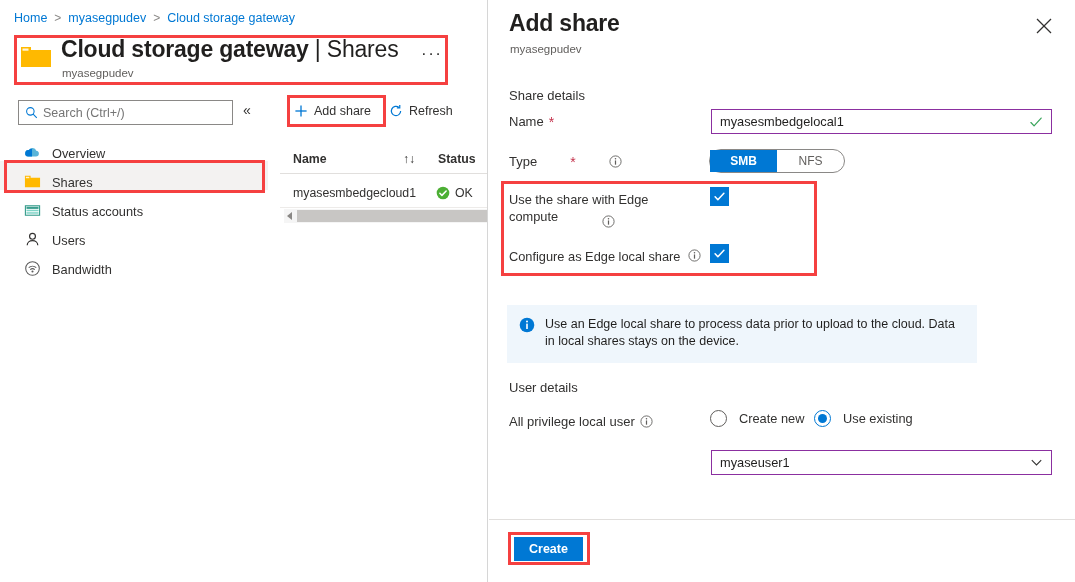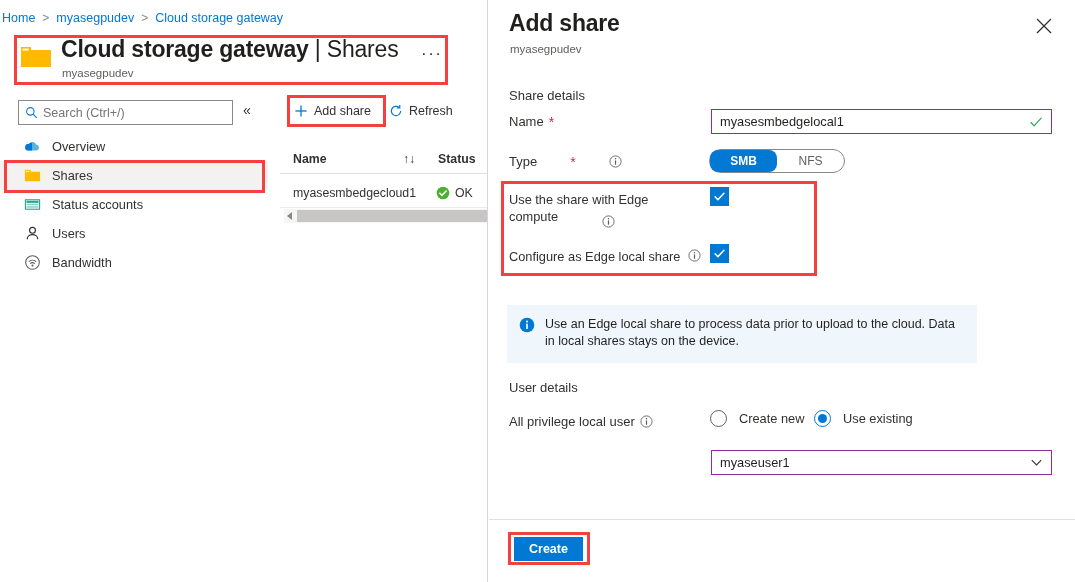--- a/index.html
+++ b/index.html
@@ -15,21 +15,21 @@
   
   #left-pane {
     position: absolute; left: 0; top: 0; width: 488px; height: 582px;
     background: #ffffff;
     border-right: 1px solid #d6d6d6;
     overflow: hidden;
   }
 
   
   #breadcrumb {
-    position: absolute; left: 2px; top: 11px;
+    position: absolute; left: 14px; top: 11px;
     font-size: 12.5px; color: #0078d4;
     display: flex; align-items: center; gap: 7px;
     white-space: nowrap;
   }
   #breadcrumb .crumb { color: #0078d4; cursor: pointer; }
   #breadcrumb .sep { color: #8a8886; font-size: 12px; }
 
   
   .redbox { position: absolute; border: 3px solid #f54040; pointer-events: none; z-index: 30; }
 
@@ -64,21 +64,21 @@
     font-family: "Liberation Sans", sans-serif; width: 100%; background: transparent;
   }
   #collapse-chevron {
     position: absolute; left: 243px; top: 103px;
     font-size: 14px; color: #323130; cursor: pointer; line-height: 1;
   }
 
   
   #sidebar { position: absolute; left: 0; top: 132px; width: 268px; }
   .nav-item {
-    position: relative; height: 29px; display: flex; align-items: center;
+    position: relative; height: 29px; display: flex; align-items: flex-end;
     padding-left: 24px; gap: 11px; font-size: 12.8px; color: #323130; cursor: pointer;
   }
   .nav-item.selected { background: #f3f2f1; }
   .nav-icon { width: 17px; height: 17px; flex: 0 0 auto; display:block; }
 
   
   #cmdbar {
     position: absolute; left: 288px; top: 96px; width: 200px; height: 30px;
     display: flex; align-items: center; gap: 6px;
   }
@@ -156,21 +156,21 @@
   #name-valid { flex: 0 0 auto; width: 14px; height: 14px; }
 
   
   #type-toggle {
     position: absolute; left: 709px; top: 149px; width: 136px; height: 24px;
     border: 1px solid #8a8886; border-radius: 12px; background: #fff;
     display: flex; align-items: center;
   }
   #type-toggle .seg {
     flex: 1 1 50%; height: 100%; display: flex; align-items: center; justify-content: center;
-    font-size: 12px; color: #605e5c; cursor: pointer; border-radius: 8px;
+    font-size: 12px; color: #605e5c; cursor: pointer; border-radius: 0;
   }
   #type-toggle .seg.active { background: #0078d4; color: #ffffff; font-weight: 600; }
 
   
   .cb-label {
     position: absolute; font-size: 12.8px; color: #323130; line-height: 17px;
   }
   .cbox {
     position: absolute; width: 19px; height: 19px;
     background: #0078d4; border: 1px solid #0078d4; cursor: pointer;

